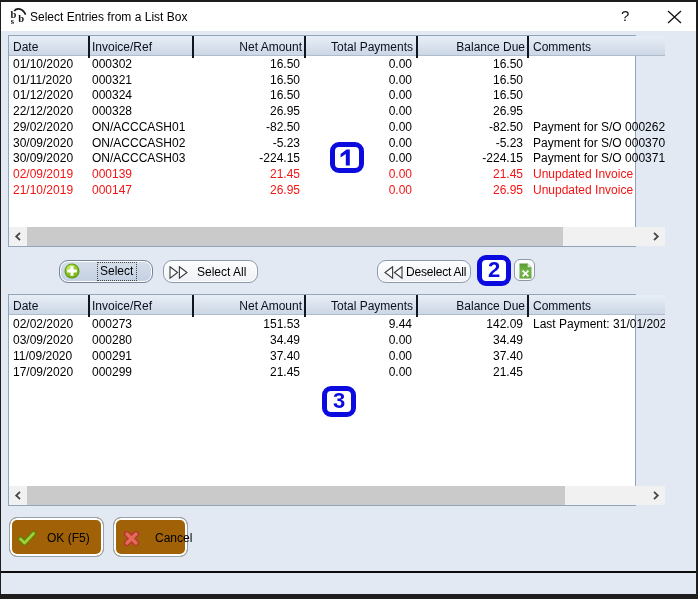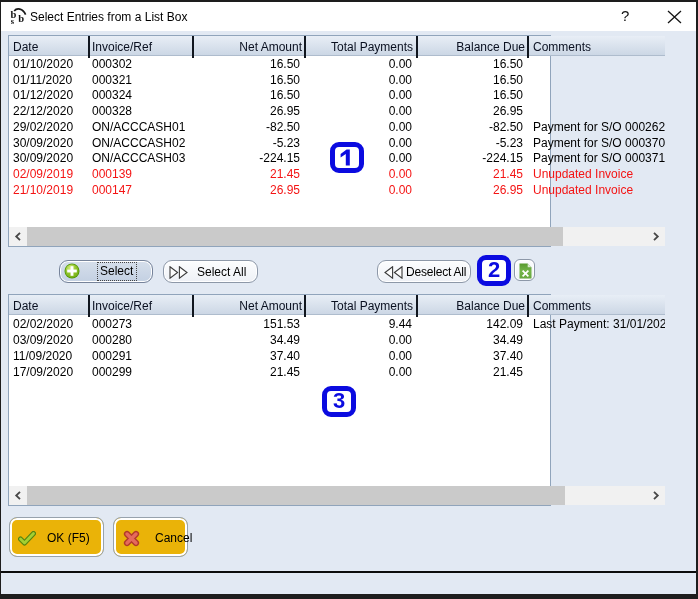--- a/index.html
+++ b/index.html
@@ -2,38 +2,38 @@
 <html><head>
 <meta charset="utf-8">
 <style>
 * { margin:0; padding:0; box-sizing:border-box; }
 html,body { width:698px; height:599px; overflow:hidden; }
 body { background:#1d1d1d; font-family:"Liberation Sans", sans-serif; position:relative; }
 .dlg { position:absolute; left:1px; top:2px; width:694.5px; height:592px; background:#e2e9f3; }
 .titlebar { position:absolute; left:0; top:0; width:694.5px; height:29px; background:#ffffff; }
 .title { position:absolute; left:29px; top:8px; font-size:12px; color:#000; }
 .qmark { position:absolute; left:620px; top:5px; font-size:15px; color:#111; }
-.tbl { position:absolute; left:7px; width:543px; height:212px; background:#ffffff; border:1px solid #90a4bb; }
+.tbl { position:absolute; left:7px; width:628px; height:212px; background:#ffffff; border:1px solid #90a4bb; }
 .hdr { position:absolute; left:0; top:0; width:656px; height:20px;
   background:linear-gradient(#e8eef6,#ccd7e5); border-bottom:1px solid #aebccd; }
 .hsep { position:absolute; top:0; width:1.5px; height:21.8px; background:#10161f; }
 .hlab { position:absolute; top:4px; font-size:12px; color:#0a1020; white-space:nowrap; }
 .row { position:absolute; left:0; width:656px; height:15.7px; font-size:12px; color:#000; white-space:nowrap; overflow:hidden; }
 .row.red { color:#f41414; }
 .c { position:absolute; top:1px; }
 .sb { position:absolute; left:0; bottom:0; width:656px; height:19px; background:#f1f1f1; }
 .sb .ar { position:absolute; top:0; width:18px; height:19px; }
 .sb .thumb { position:absolute; left:18px; top:0; height:19px; background:#cacaca; }
 .btn { position:absolute; height:23px; border:1px solid #8d98a8; border-radius:9px;
   background:linear-gradient(#fcfdfe,#eef1f6); box-shadow:inset 0 0 0 1px #ffffff; font-size:12px; color:#000; }
 .btn .lab { position:absolute; top:4px; white-space:nowrap;text-align:right; }
 .annot { position:absolute; width:34px; height:31px; background:#fff; border:5px solid #0b0be0; border-radius:9px;
   color:#0b0be0; font-weight:bold; font-size:22px; text-align:center; line-height:20.5px; }
 .okbtn { position:absolute; top:515px; height:40px; border:1px solid #97a2ad; border-radius:8px;
-  background:#eab308; box-shadow:inset 0 0 0 2px #ffffff; font-size:12px; color:#000; }
+  background:#a16207; box-shadow:inset 0 0 0 2px #ffffff; font-size:12px; color:#000; }
 .blackline { position:absolute; left:0; top:568.5px; width:694.5px; height:2.8px; background:#0c0c0c; }
 .status { position:absolute; left:0; top:571px; width:694.5px; height:21px; background:#f1f1f1; }
 svg { display:block; }
 </style>
 </head>
 <body>
 <div class="dlg">
   <div class="titlebar">
     <svg style="position:absolute;left:7px;top:4px" width="20" height="20" viewBox="0 0 20 20">
       <path d="M6.2 5 C8.8 1.6, 14.8 2.2, 17.6 8.6" fill="none" stroke="#1a1a1a" stroke-width="1.7"></path>

